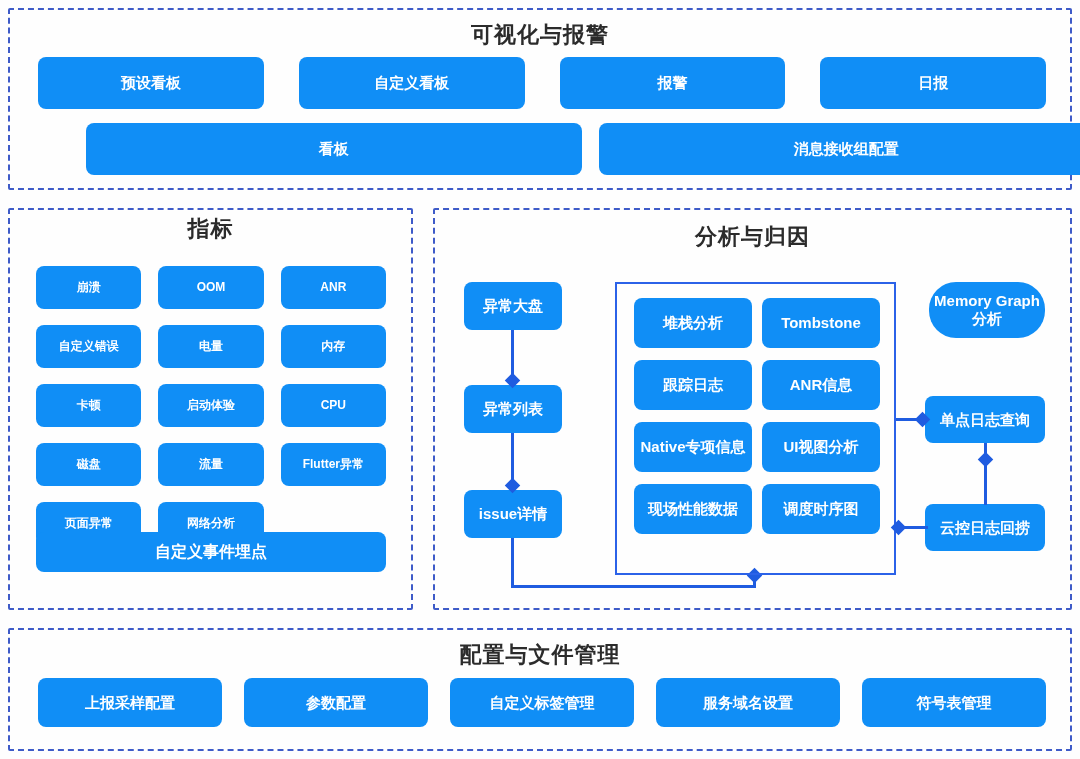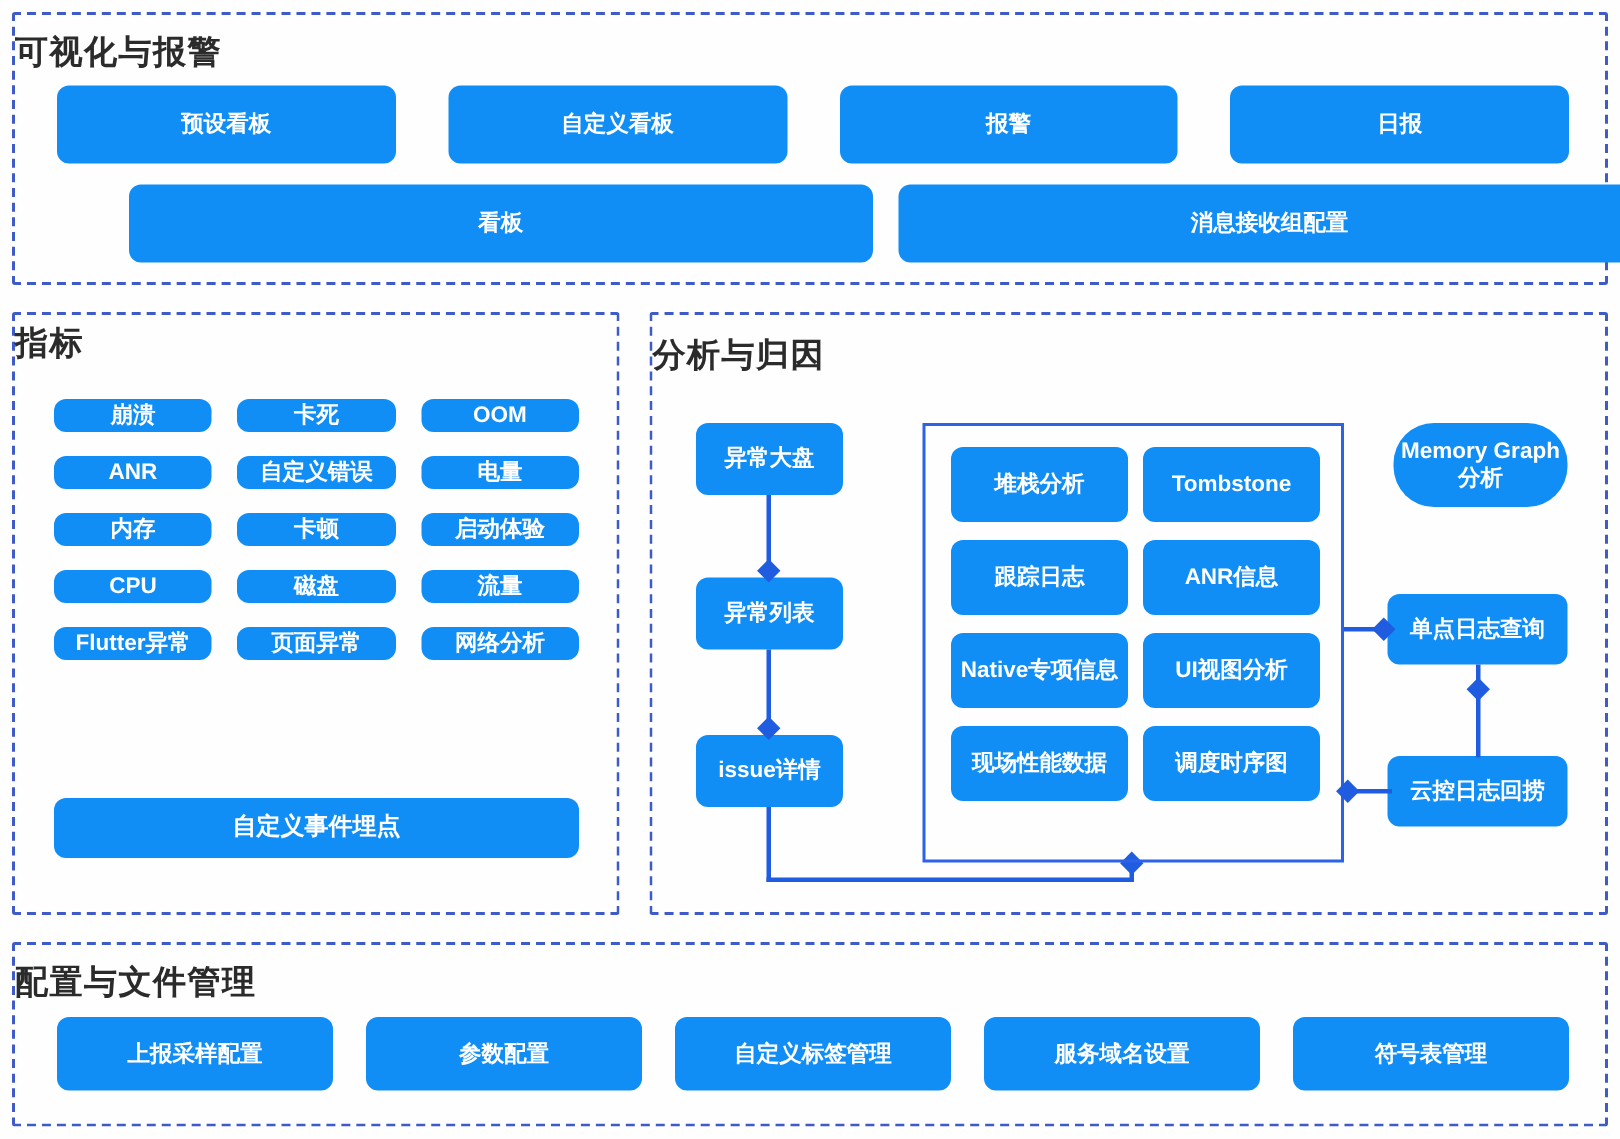--- a/index.html
+++ b/index.html
@@ -14,20 +14,21 @@
 
   
   .panel{
     position:absolute;
     border:2px dashed #3E5BC8;
     border-radius:2px;
     background:#FEFEFE;
     box-sizing:border-box;
   }
   .panel-title{
+    text-align:center;
     font-size:22px;
     font-weight:bold;
     color:#2B2B2B;
     letter-spacing:1px;
   }
 
   
   .btn{
     background:#108EF6;
     color:#FFFFFF;
@@ -56,21 +57,21 @@
   .viz-row2 .btn{flex:1;}
 
   
   #sec-metrics{left:8px;top:208px;width:405px;height:402px;}
   #sec-metrics .panel-title{margin-top:4px;}
   .metric-grid{
     position:absolute;left:26px;top:56px;width:350px;
     display:grid;grid-template-columns:repeat(3,1fr);
     gap:16px 17px;
   }
-  .metric-grid .btn{height:22px;font-size:15px;}
+  .metric-grid .btn{height:43px;font-size:12px;}
   .metric-full{
     position:absolute;left:26px;top:322px;width:350px;height:40px;
     font-size:16px;
   }
 
   
   #sec-analysis{left:433px;top:208px;width:639px;height:402px;}
   #sec-analysis .panel-title{margin-top:12px;}
 
   .flow-left{position:absolute;left:29px;}
@@ -130,21 +131,20 @@
       <div class="btn">看板</div>
       <div class="btn">消息接收组配置</div>
     </div>
   </div>
 
   <div class="panel" id="sec-metrics">
     <div class="panel-title">指标</div>
 
     <div class="metric-grid">
       <div class="btn">崩溃</div>
-      <div class="btn">卡死</div>
       <div class="btn">OOM</div>
       <div class="btn">ANR</div>
       <div class="btn">自定义错误</div>
       <div class="btn">电量</div>
       <div class="btn">内存</div>
       <div class="btn">卡顿</div>
       <div class="btn">启动体验</div>
       <div class="btn">CPU</div>
       <div class="btn">磁盘</div>
       <div class="btn">流量</div>

